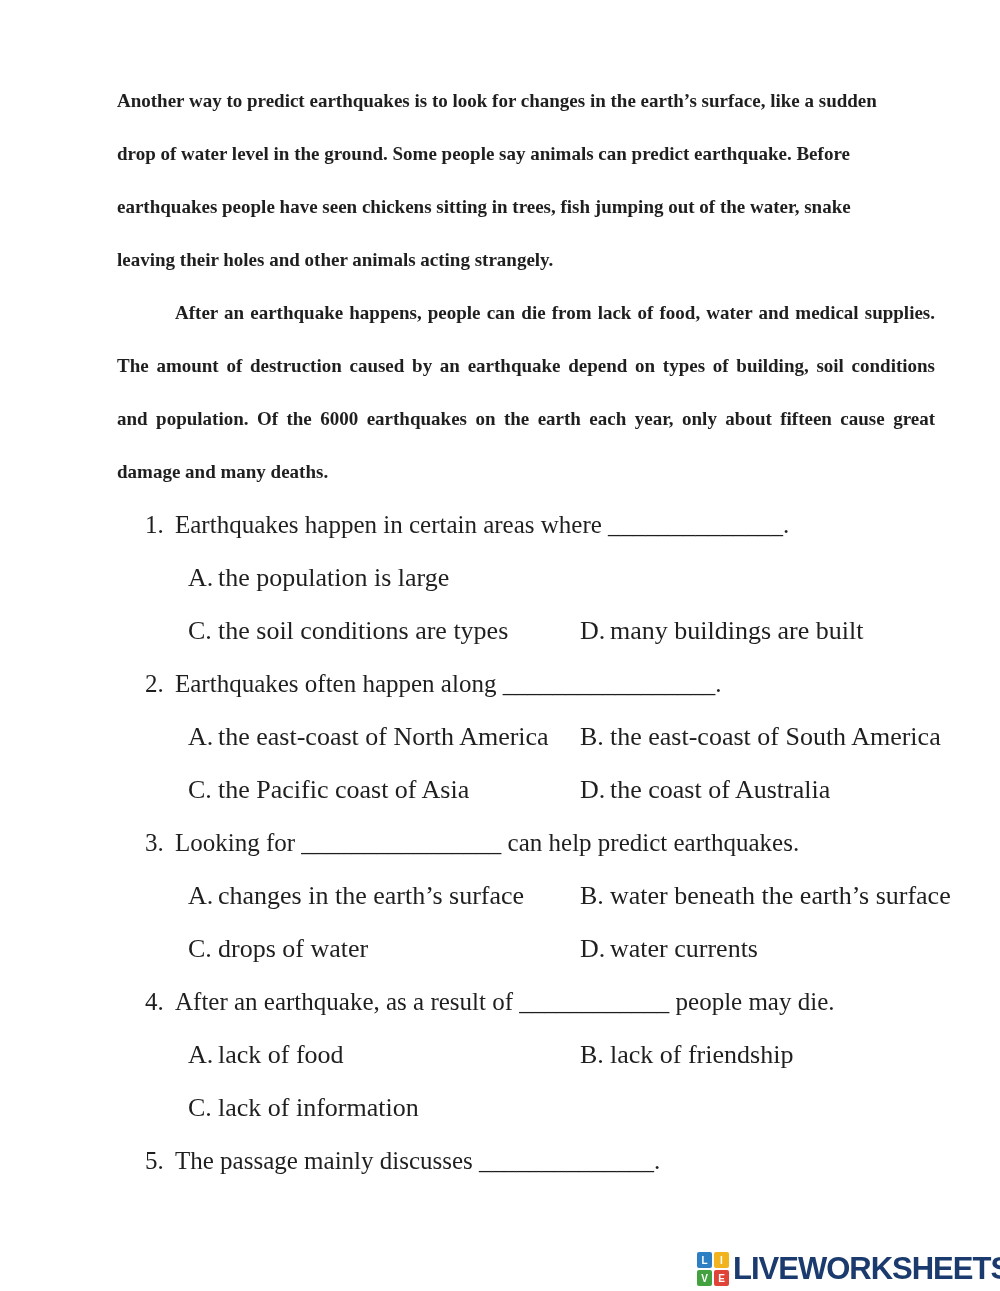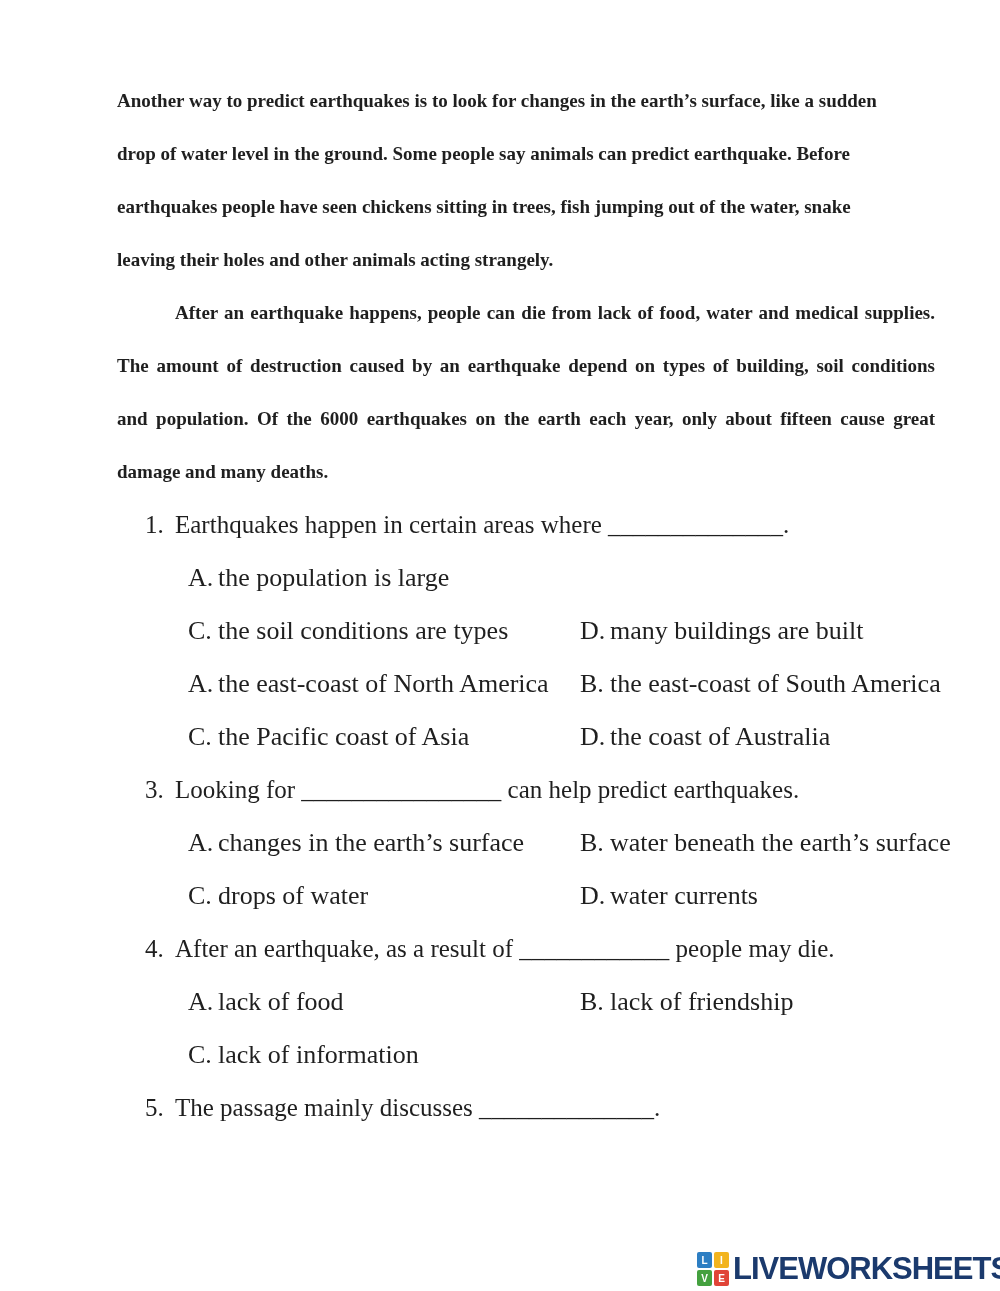--- a/index.html
+++ b/index.html
@@ -111,20 +111,23 @@
     <span class="qnum">1.</span><span>Earthquakes happen in certain areas where ______________.</span>
   </div>
   <div class="optline">
     <span class="opt-left"><span class="olabel">A.</span><span>the population is large</span></span>
   </div>
   <div class="optline">
     <span class="opt-left"><span class="olabel">C.</span><span>the soil conditions are types</span></span>
     <span class="opt-right"><span class="olabel">D.</span><span>many buildings are built</span></span>
   </div>
 
+  <div class="qline">
+    <span class="qnum">2.</span><span>Earthquakes often happen along _________________.</span>
+  </div>
   <div class="optline">
     <span class="opt-left"><span class="olabel">A.</span><span>the east-coast of North America</span></span>
     <span class="opt-right"><span class="olabel">B.</span><span>the east-coast of South America</span></span>
   </div>
   <div class="optline">
     <span class="opt-left"><span class="olabel">C.</span><span>the Pacific coast of Asia</span></span>
     <span class="opt-right"><span class="olabel">D.</span><span>the coast of Australia</span></span>
   </div>
 
   <div class="qline">

